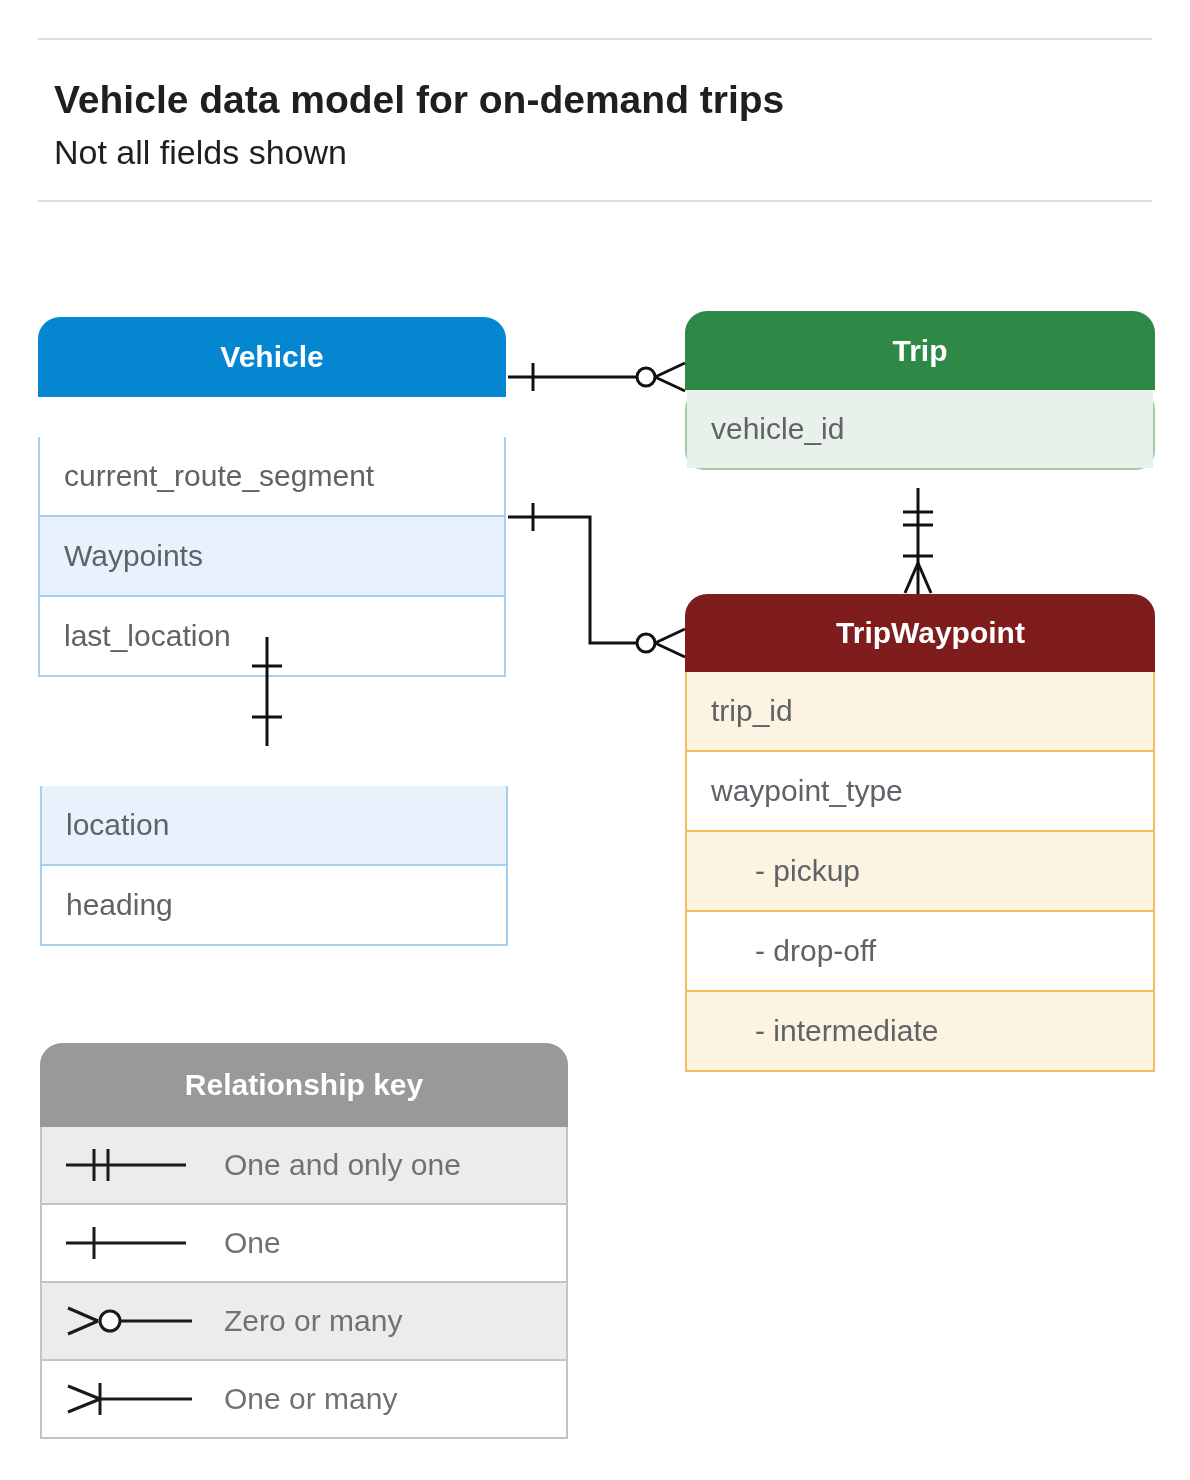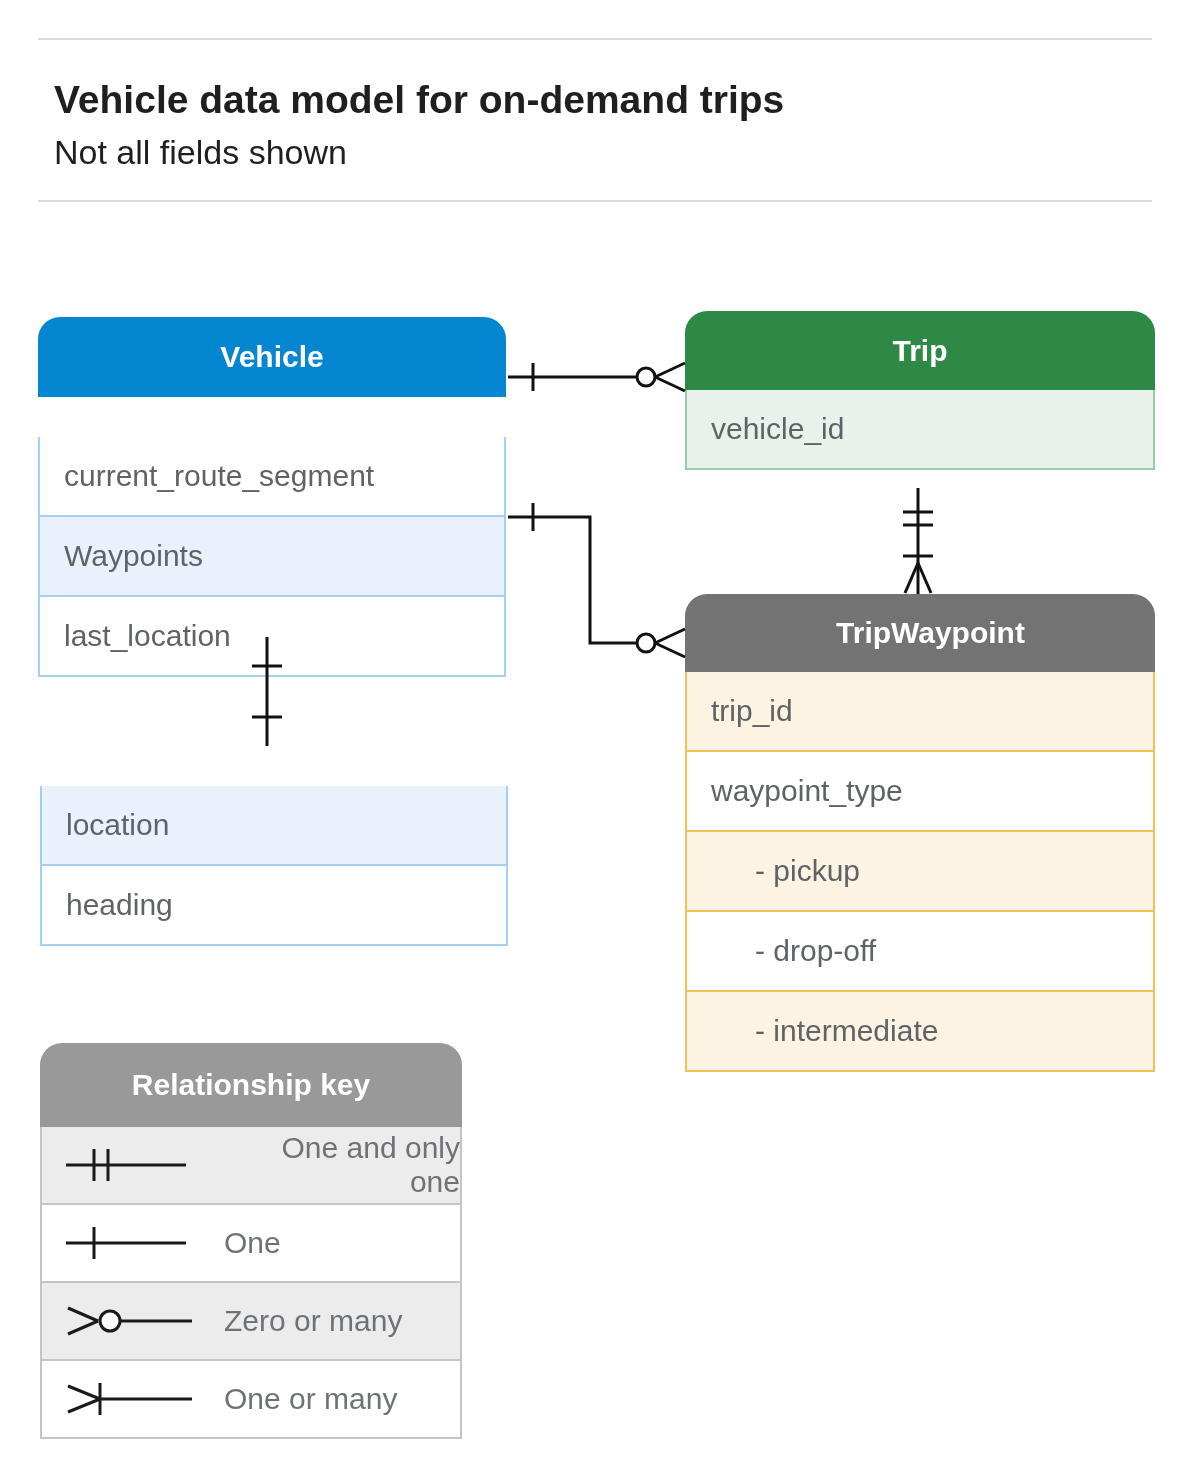--- a/index.html
+++ b/index.html
@@ -27,45 +27,45 @@
   .row + .row{border-top:2px solid;}
   .row.indent{padding-left:68px;}
 
   
   .blue  .entity-header{background:#0586d0;}
   .blue  .entity-body{border-color:#a5cfed;margin-top:40px;}
   .blue  .row + .row{border-top-color:#a5cfed;}
   .blue  .row.tint{background:#e8f1fc;}
 
   .green .entity-header{background:#2e8947;}
-  .green .entity-body{border-color:#9ccba4;}
+  .green .entity-body{border-color:#9ccba4;border-radius:19px;}
   .green .row.tint{background:#e8f2ea;}
 
-  .orange .entity-header{background:#737373;padding-left:21px;}
+  .orange .entity-header{background:#7f1d1d;padding-left:21px;}
   .orange .entity-body{border-color:#f6bd59;}
   .orange .row + .row{border-top-color:#f6bd59;}
   .orange .row.tint{background:#fdf3e2;}
 
   .gray  .entity-header{background:#999999;border-radius:22px 22px 0 0;}
   .gray  .entity-body{border-color:#c4c4c4;}
   .gray  .row + .row{border-top-color:#c4c4c4;}
   .gray  .row.tint{background:#ececec;}
 
   
   #entity-vehicle{left:38px;top:317px;width:468px;}
   #entity-vehicle .entity-header{height:80px;}
   #entity-trip{left:685px;top:311px;width:470px;}
   #entity-trip .entity-header{height:79px;}
   #entity-trip-waypoint{left:685px;top:594px;width:470px;}
   #entity-trip-waypoint .entity-header{height:78px;}
   #entity-vehicle-location{left:40px;top:746px;width:468px;}
   #entity-vehicle-location .entity-header{height:80px;}
 
   
-  #legend{left:40px;top:1043px;width:422px;border-radius:27px;}
+  #legend{left:40px;top:1043px;width:528px;border-radius:27px;}
   #legend .entity-header{height:84px;}
   #legend .row{height:76px;padding-left:22px;color:#6e7276;text-align:right;}
   .legend-symbol{display:block;flex:0 0 auto;}
   .legend-label{margin-left:20px;}
 
   
   #connectors{position:absolute;left:0;top:0;width:1190px;height:1480px;pointer-events:none;}
 </style>
 </head>
 <body>

